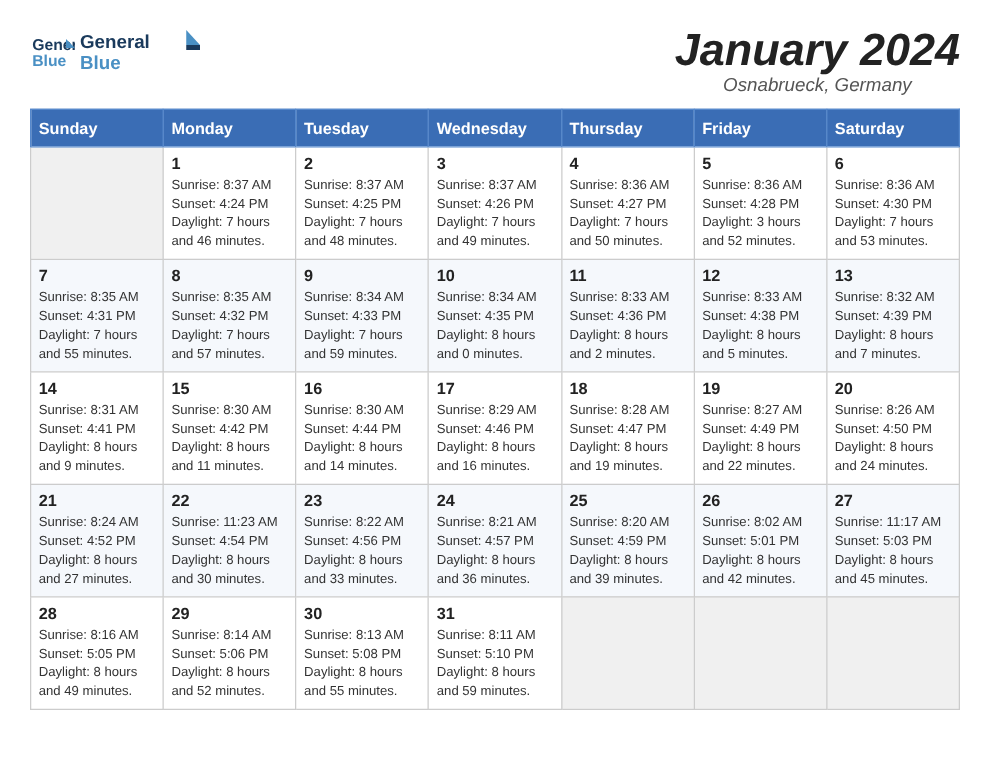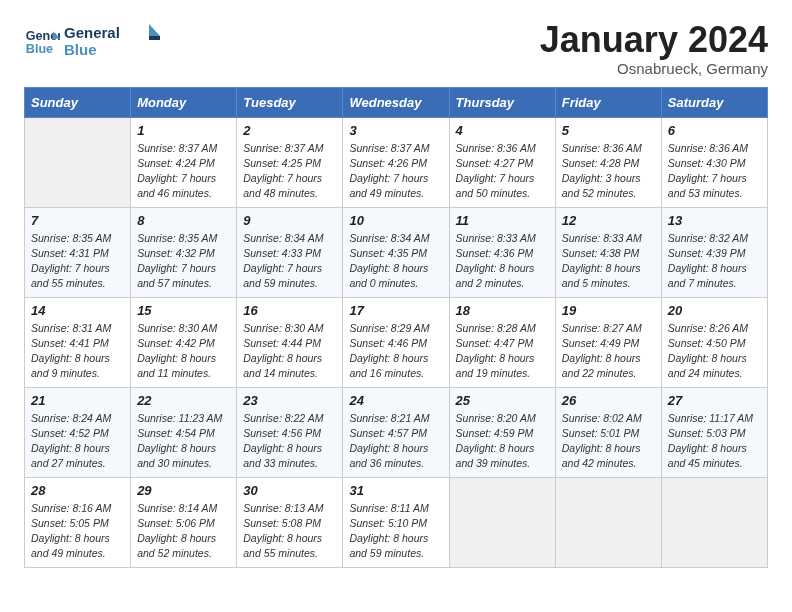--- a/index.html
+++ b/index.html
@@ -20,36 +20,37 @@
       display: flex;
       align-items: center;
       gap: 4px;
     }
     .logo-icon {
       width: 36px;
       height: 36px;
     }
     .title-area {
       text-align: right;
+      font-style: italic;
     }
     .month-title {
       font-size: 36px;
       font-weight: bold;
       color: #222;
       line-height: 1.1;
     }
     .location {
       font-size: 15px;
       color: #555;
+      text-align: center;
     }
     table {
       width: 100%;
       border-collapse: collapse;
       table-layout: fixed;
-      font-style: italic;
     }
     thead th {
       background-color: #3a6db5;
       color: #fff;
       font-size: 13px;
       font-weight: bold;
       padding: 7px 6px;
       text-align: left;
       border: 1px solid #5588cc;
     }

